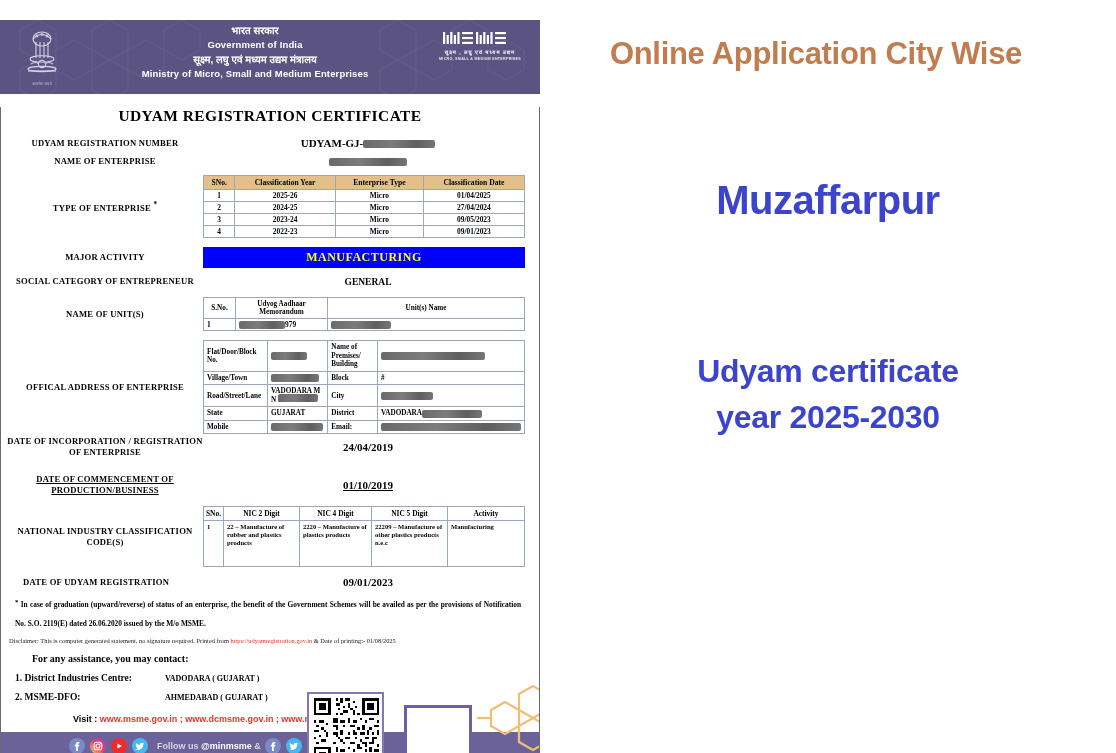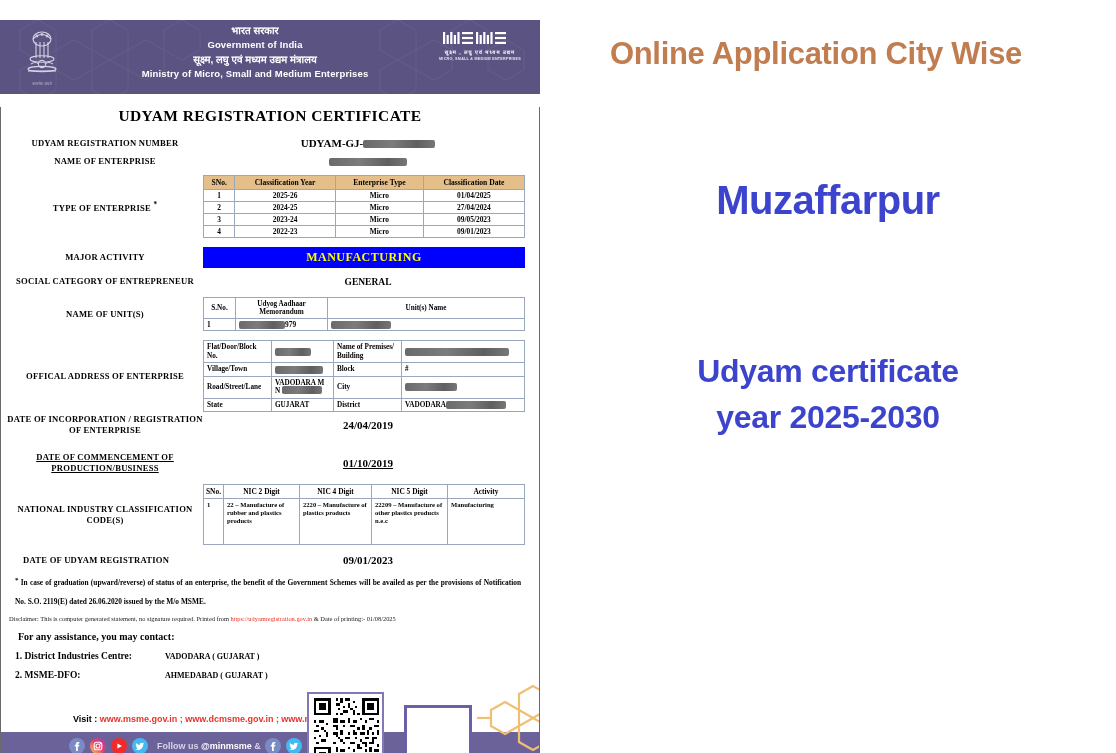--- a/index.html
+++ b/index.html
@@ -170,21 +170,21 @@
   #disclaimer {
     font-size: 6.4px;
     line-height: 9px;
     margin: 3px 2px 0 2px;
     color: #222;
     white-space: nowrap;
   }
   #disclaimer .url { color: #e8342a; }
 
   #assistance-title {
-    font-size: 10px; font-weight: 700; margin: 8px 0 0 11px; color: #000;
+    font-size: 10px; font-weight: 700; margin: 8px 0 0 25px; color: #000;
   }
   .contact-row {
     display: flex; margin: 9px 0 0 8px; align-items: baseline;
   }
   .contact-label { font-size: 9.5px; font-weight: 700; width: 150px; color: #000; }
   .contact-value { font-size: 8px; font-weight: 700; color: #000; }
 
   #visit-line {
     position: absolute; left: 0; right: 0; bottom: 36px;
     font-family: "Liberation Sans", sans-serif;
@@ -468,20 +468,26 @@
               <span class="redact" style="width:40px;position:absolute;left:10px;top:9px;"></span>
             </td>
             <td class="k">City</td>
             <td class="v"><span class="redact" style="width:52px;"></span></td>
           </tr>
           <tr>
             <td class="k">State</td>
             <td class="v">GUJARAT</td>
             <td class="k">District</td>
             <td class="v"><span>VADODARA</span><span class="redact" style="width:60px;"></span></td>
+          </tr>
+          <tr>
+            <td class="k">Mobile</td>
+            <td class="v"><span class="redact" style="width:52px;"></span></td>
+            <td class="k">Email:</td>
+            <td class="v"><span class="redact" style="width:140px;"></span></td>
           </tr>
         </tbody>
           </table>
       </div>
     </div>
 
     <div class="row" style="">
       <div class="row-label">DATE OF INCORPORATION / REGISTRATION OF ENTERPRISE</div>
       <div class="row-value">24/04/2019</div>
     </div>

